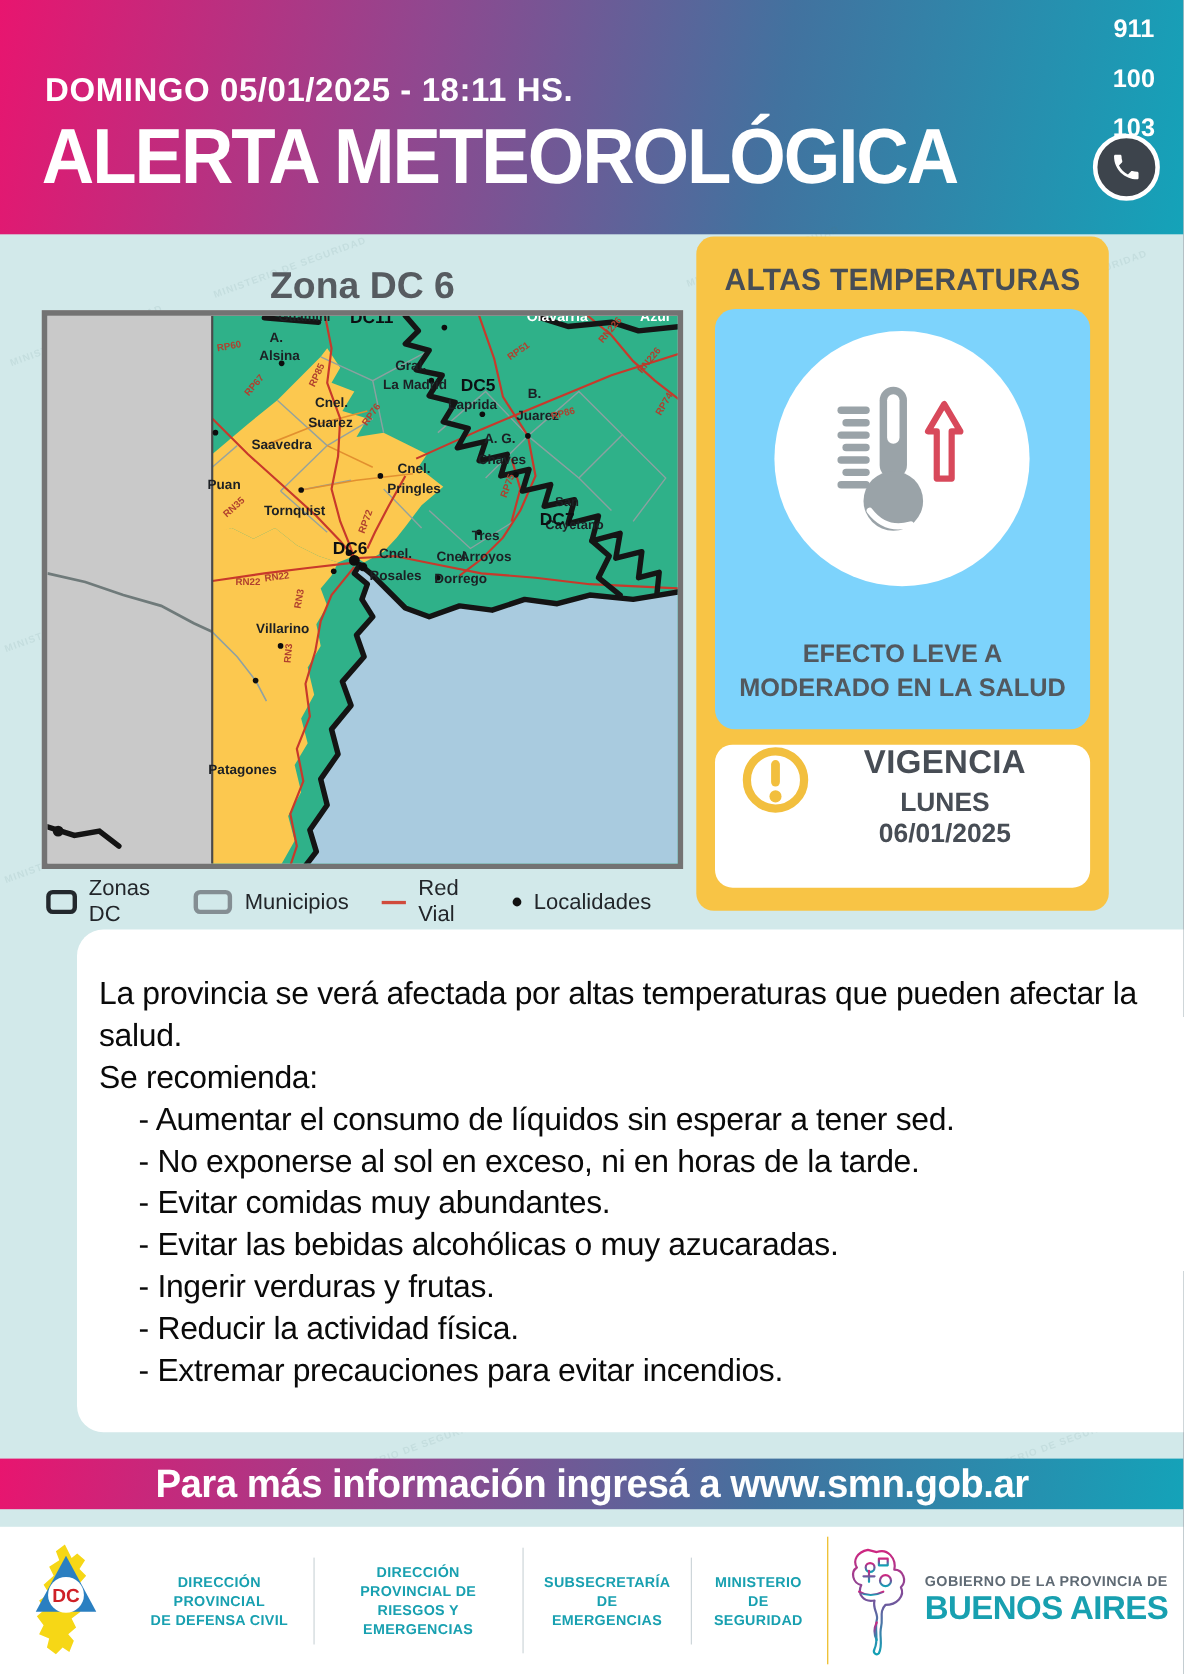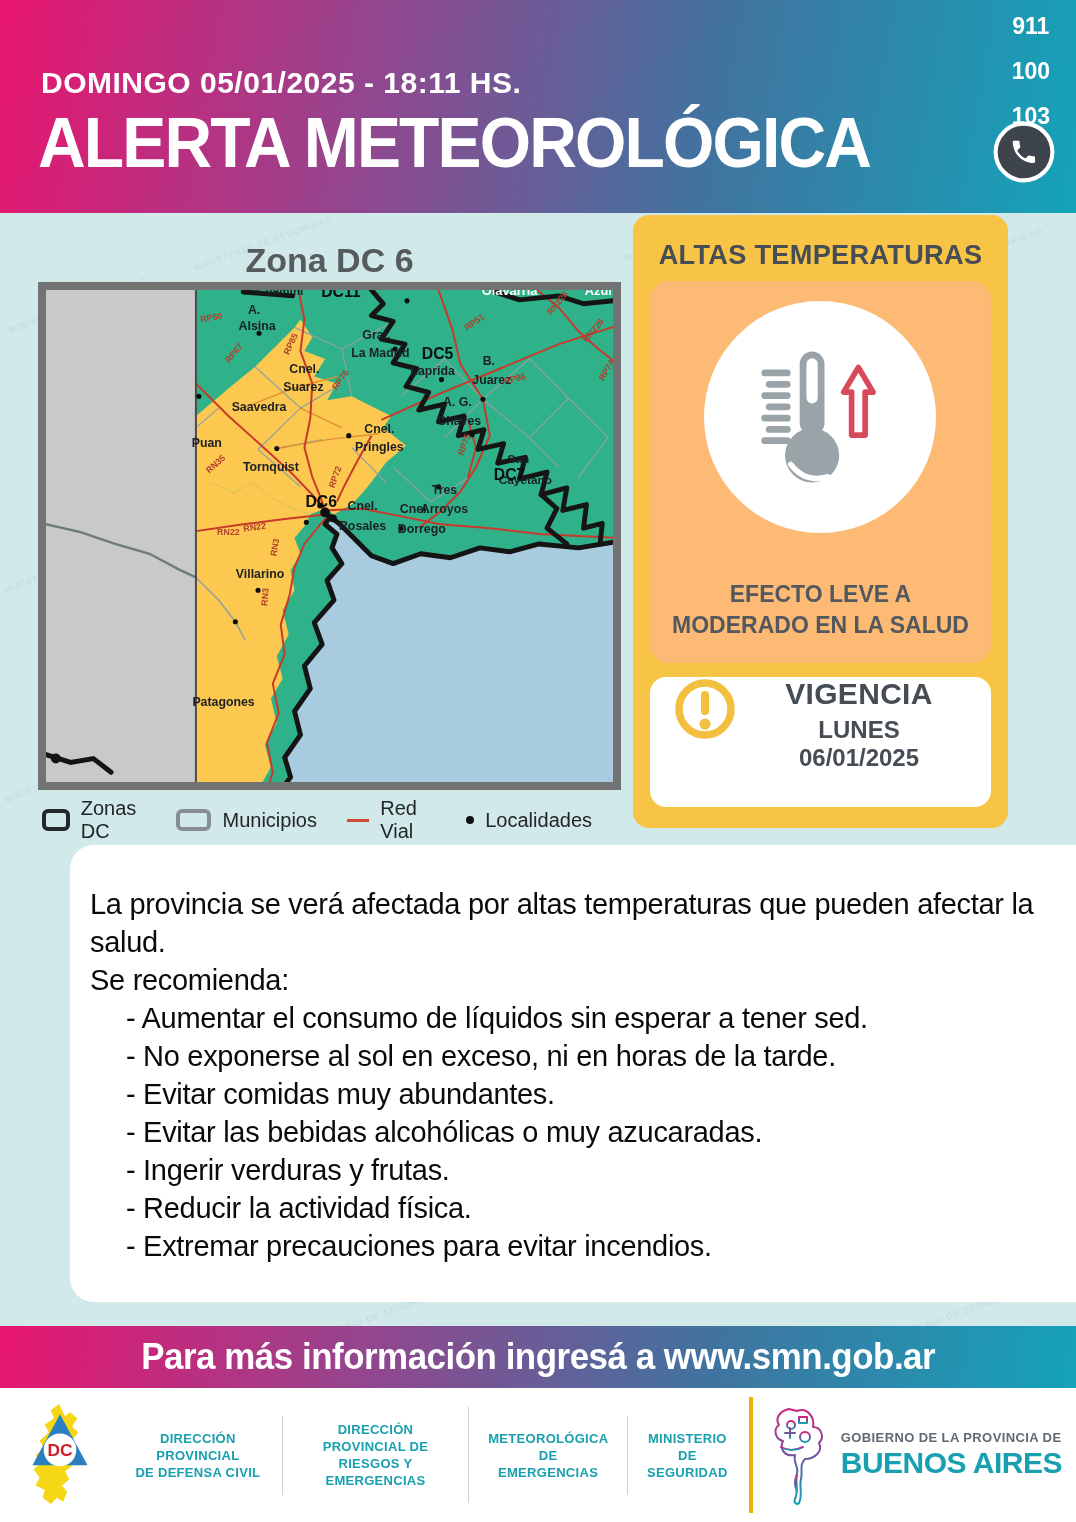--- a/index.html
+++ b/index.html
@@ -17,21 +17,21 @@
   .phone-circle{position:absolute;right:20px;top:120px;width:64px;height:64px;}
 
   
   .wm{position:absolute;color:#4f7a7a;opacity:.10;font-size:9px;font-weight:700;
       transform:rotate(-20deg);letter-spacing:1px;white-space:nowrap;}
 
   
   .map-title{position:absolute;left:38px;top:230px;width:583px;text-align:center;
              font-size:34px;font-weight:800;color:#565b60;margin-top:11px;}
   .map-frame{position:absolute;left:38px;top:282px;width:583px;height:508px;
-             border:8px solid #737373;box-sizing:border-box;background:#c9c9c9;overflow:hidden;}
+             border:5px solid #737373;box-sizing:border-box;background:#c9c9c9;overflow:hidden;}
   #map-svg{display:block;width:575px;height:500px;}
   #map-svg text{font-family:"Liberation Sans",sans-serif;}
   .ml-town{font-weight:700;fill:#1c2024;text-anchor:middle;}
   .ml-zone{font-weight:800;fill:#0c0f12;text-anchor:middle;}
   .ml-road{font-weight:700;fill:#b0402e;text-anchor:middle;}
   .ml-city{font-weight:700;fill:#ffffff;text-anchor:middle;}
   .loc-dot{fill:#0d0d0d;}
 
   .legend{position:absolute;left:42px;top:797px;width:580px;display:flex;align-items:center;
           font-size:20px;color:#22262a;}
@@ -39,53 +39,53 @@
   .ic-zona{width:27px;height:14px;border:4px solid #23282d;border-radius:6px;}
   .ic-muni{width:27px;height:14px;border:4px solid #848e93;border-radius:6px;}
   .ic-road{width:30px;height:3px;background:#d04b3c;}
   .ic-loc{width:8px;height:8px;background:#111;border-radius:50%;}
 
   
   .alert-card{position:absolute;left:633px;top:215px;width:375px;height:613px;
               background:#f8c445;border-radius:16px;}
   .alert-title{position:absolute;top:24px;left:0;width:100%;text-align:center;
                font-size:28px;font-weight:800;color:#474d55;letter-spacing:.3px;transform:scaleX(.97);}
-  .inner-card{position:absolute;left:17px;top:66px;width:341px;height:382px;background:#fdba74;border-radius:18px;}
+  .inner-card{position:absolute;left:17px;top:66px;width:341px;height:382px;background:#7dd3fc;border-radius:18px;}
   .thermo-circle{position:absolute;left:54px;top:20px;width:232px;height:232px;background:#fff;border-radius:50%;
                  display:flex;align-items:center;justify-content:center;}
   .effect{position:absolute;left:0;bottom:22px;width:100%;text-align:center;
           font-size:23px;font-weight:800;color:#52585e;line-height:31px;}
   .vigencia-card{position:absolute;left:17px;top:462px;width:341px;height:130px;background:#fff;border-radius:16px;
                  display:flex;padding:0 10px 0 23px;box-sizing:border-box;}
   .vig-icon{width:64px;height:64px;flex:none;}
   .vig-text{flex:1;text-align:center;}
   .vig-title{font-size:30px;font-weight:800;color:#474d55;letter-spacing:.3px;}
   .vig-day{font-size:24px;font-weight:800;color:#474d55;margin-top:5px;}
   .vig-date{font-size:24px;font-weight:800;color:#474d55;}
 
   
   .reco-card{position:absolute;left:70px;top:845px;width:1060px;height:457px;background:#fff;border-radius:24px;
              padding:40px 34px 0 20px;box-sizing:border-box;color:#0a0a0a;}
   .reco-line{margin:0;font-size:29px;line-height:38px;font-weight:500;letter-spacing:-.3px;}
   #reco-items .reco-line{padding-left:36px;}
 
   
-  .band{position:absolute;left:0;top:1326px;width:1076px;height:62px;
+  .band{position:absolute;left:0;top:1326px;width:1076px;height:46px;
         background:linear-gradient(100deg,#e8156f 0%,#91478f 35%,#42729f 65%,#14a3b9 100%);
         display:flex;align-items:center;justify-content:center;}
   .band-text{font-size:36px;font-weight:800;color:#fff;letter-spacing:-.5px;transform:scaleX(.97);white-space:nowrap;}
 
   
   .footer{position:absolute;left:0;top:1388px;width:1076px;height:134px;background:#fff;
           display:flex;align-items:center;padding:0 14px;box-sizing:border-box;}
   .dc-logo{width:80px;height:106px;margin:0 14px 0 6px;flex:none;}
   .orgs{display:flex;align-items:center;}
   .org{padding:14px 19px;text-align:center;color:#18a0b0;font-weight:800;font-size:13px;line-height:17px;letter-spacing:.3px;}
   .org:not(:last-child){border-right:1px solid #c9d2d6;}
-  .gov{border-left:4px solid #eab308;display:flex;align-items:center;gap:12px;padding:6px 0 6px 16px;margin-left:2px;}
+  .gov{border-left:1px solid #eab308;display:flex;align-items:center;gap:12px;padding:6px 0 6px 16px;margin-left:2px;}
   .ba-logo{width:60px;height:104px;flex:none;}
   .gov-line1{font-size:13px;font-weight:700;color:#5f6a74;letter-spacing:.4px;white-space:nowrap;}
   .gov-line2{font-size:30px;font-weight:800;color:#18a0b0;letter-spacing:-.5px;margin-top:1px;white-space:nowrap;}
 </style>
 </head>
 <body>
 
 <div class="page">
 
   <div class="header">
@@ -338,21 +338,21 @@
     <div class="orgs">
       <div class="org">
         <div>DIRECCIÓN PROVINCIAL</div>
         <div>DE DEFENSA CIVIL</div>
       </div>
       <div class="org">
         <div>DIRECCIÓN PROVINCIAL DE</div>
         <div>RIESGOS Y EMERGENCIAS</div>
       </div>
       <div class="org">
-        <div>METEOROLÓGICA DE</div>
+        <div>SUBSECRETARÍA DE</div>
         <div>EMERGENCIAS</div>
       </div>
       <div class="org">
         <div>MINISTERIO DE</div>
         <div>SEGURIDAD</div>
       </div>
     </div>
 
     <div class="gov">
       <svg class="ba-logo" viewBox="0 0 60 104">

